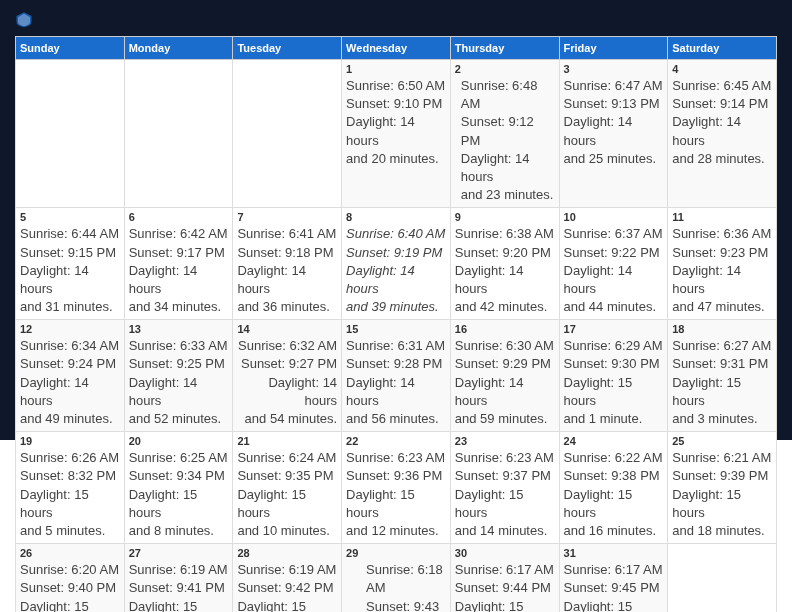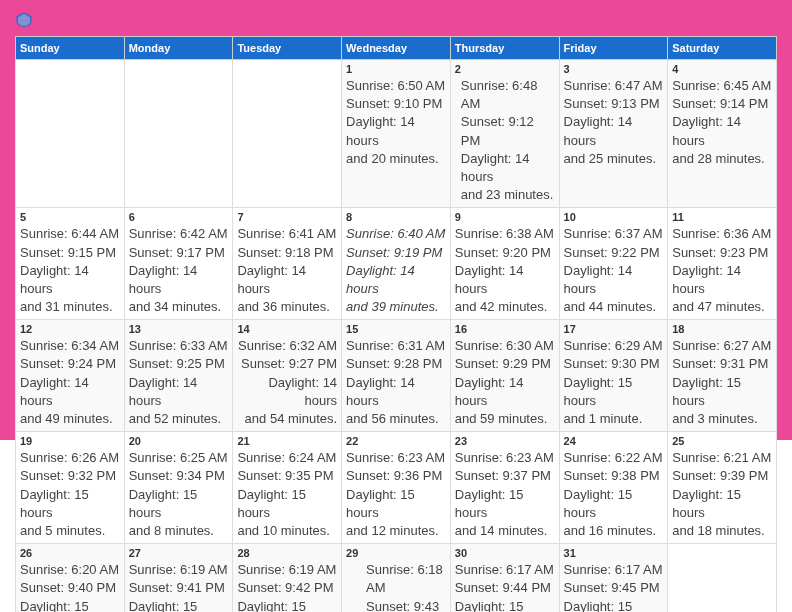--- a/index.html
+++ b/index.html
@@ -7,21 +7,21 @@
       font-family: Arial, sans-serif;
       background: #fff;
       width: 792px;
       height: 612px;
       overflow: hidden;
     }
     .page {
       width: 792px;
       height: 440px;
       padding: 10px 15px;
-      background: #ec4899;
+      background: #0f172a;
     }
     .header {
       display: flex;
       justify-content: space-between;
       align-items: flex-start;
       margin-bottom: 8px;
     }
     .logo {
       display: flex;
       align-items: center;
@@ -256,21 +256,21 @@
             <div class="day-info" style="white-space: pre-line;">Sunrise: 6:27 AM
 Sunset: 9:31 PM
 Daylight: 15 hours
 and 3 minutes.</div>
           </td>
         </tr>
         <tr>
           <td>
             <div class="day-num">19</div>
             <div class="day-info" style="white-space: pre-line;">Sunrise: 6:26 AM
-Sunset: 9:32 PM
+Sunset: 8:32 PM
 Daylight: 15 hours
 and 5 minutes.</div>
           </td>
           <td>
             <div class="day-num">20</div>
             <div class="day-info" style="white-space: pre-line;">Sunrise: 6:25 AM
 Sunset: 9:34 PM
 Daylight: 15 hours
 and 8 minutes.</div>
           </td>

